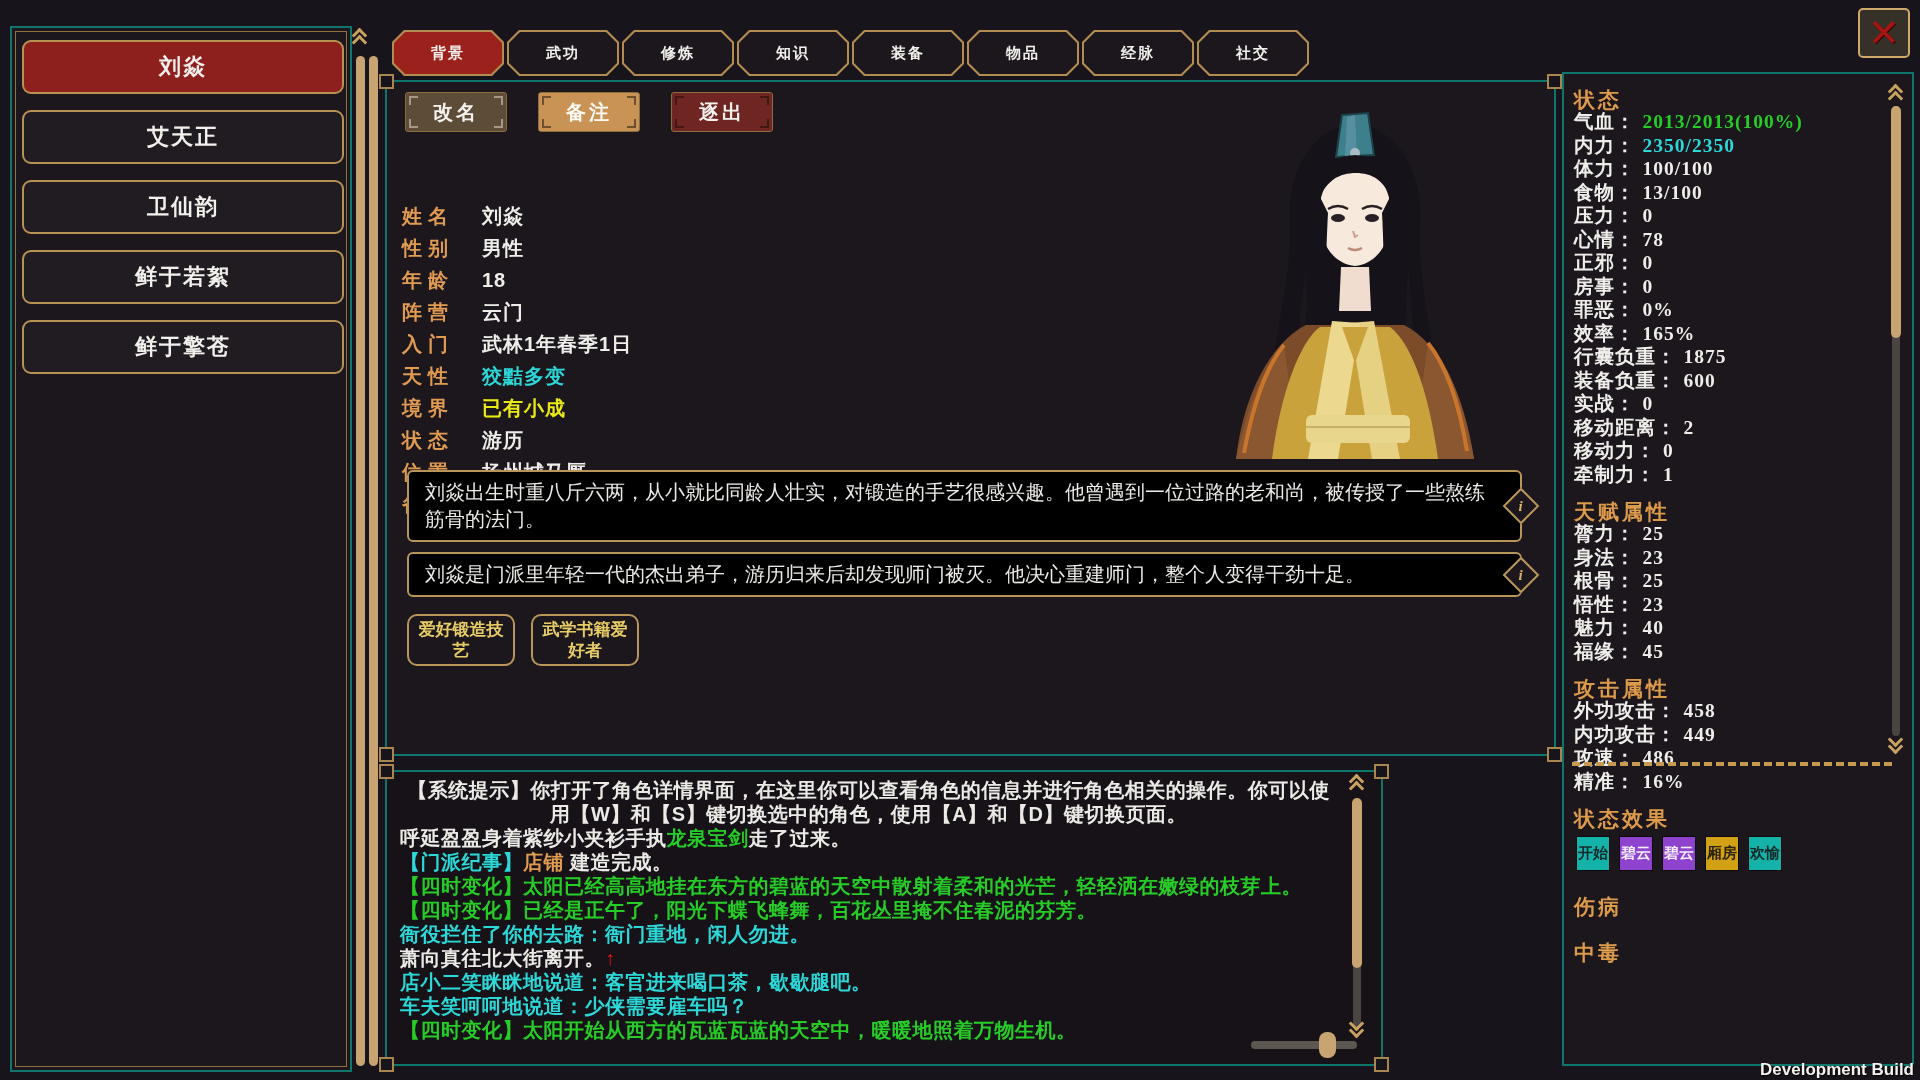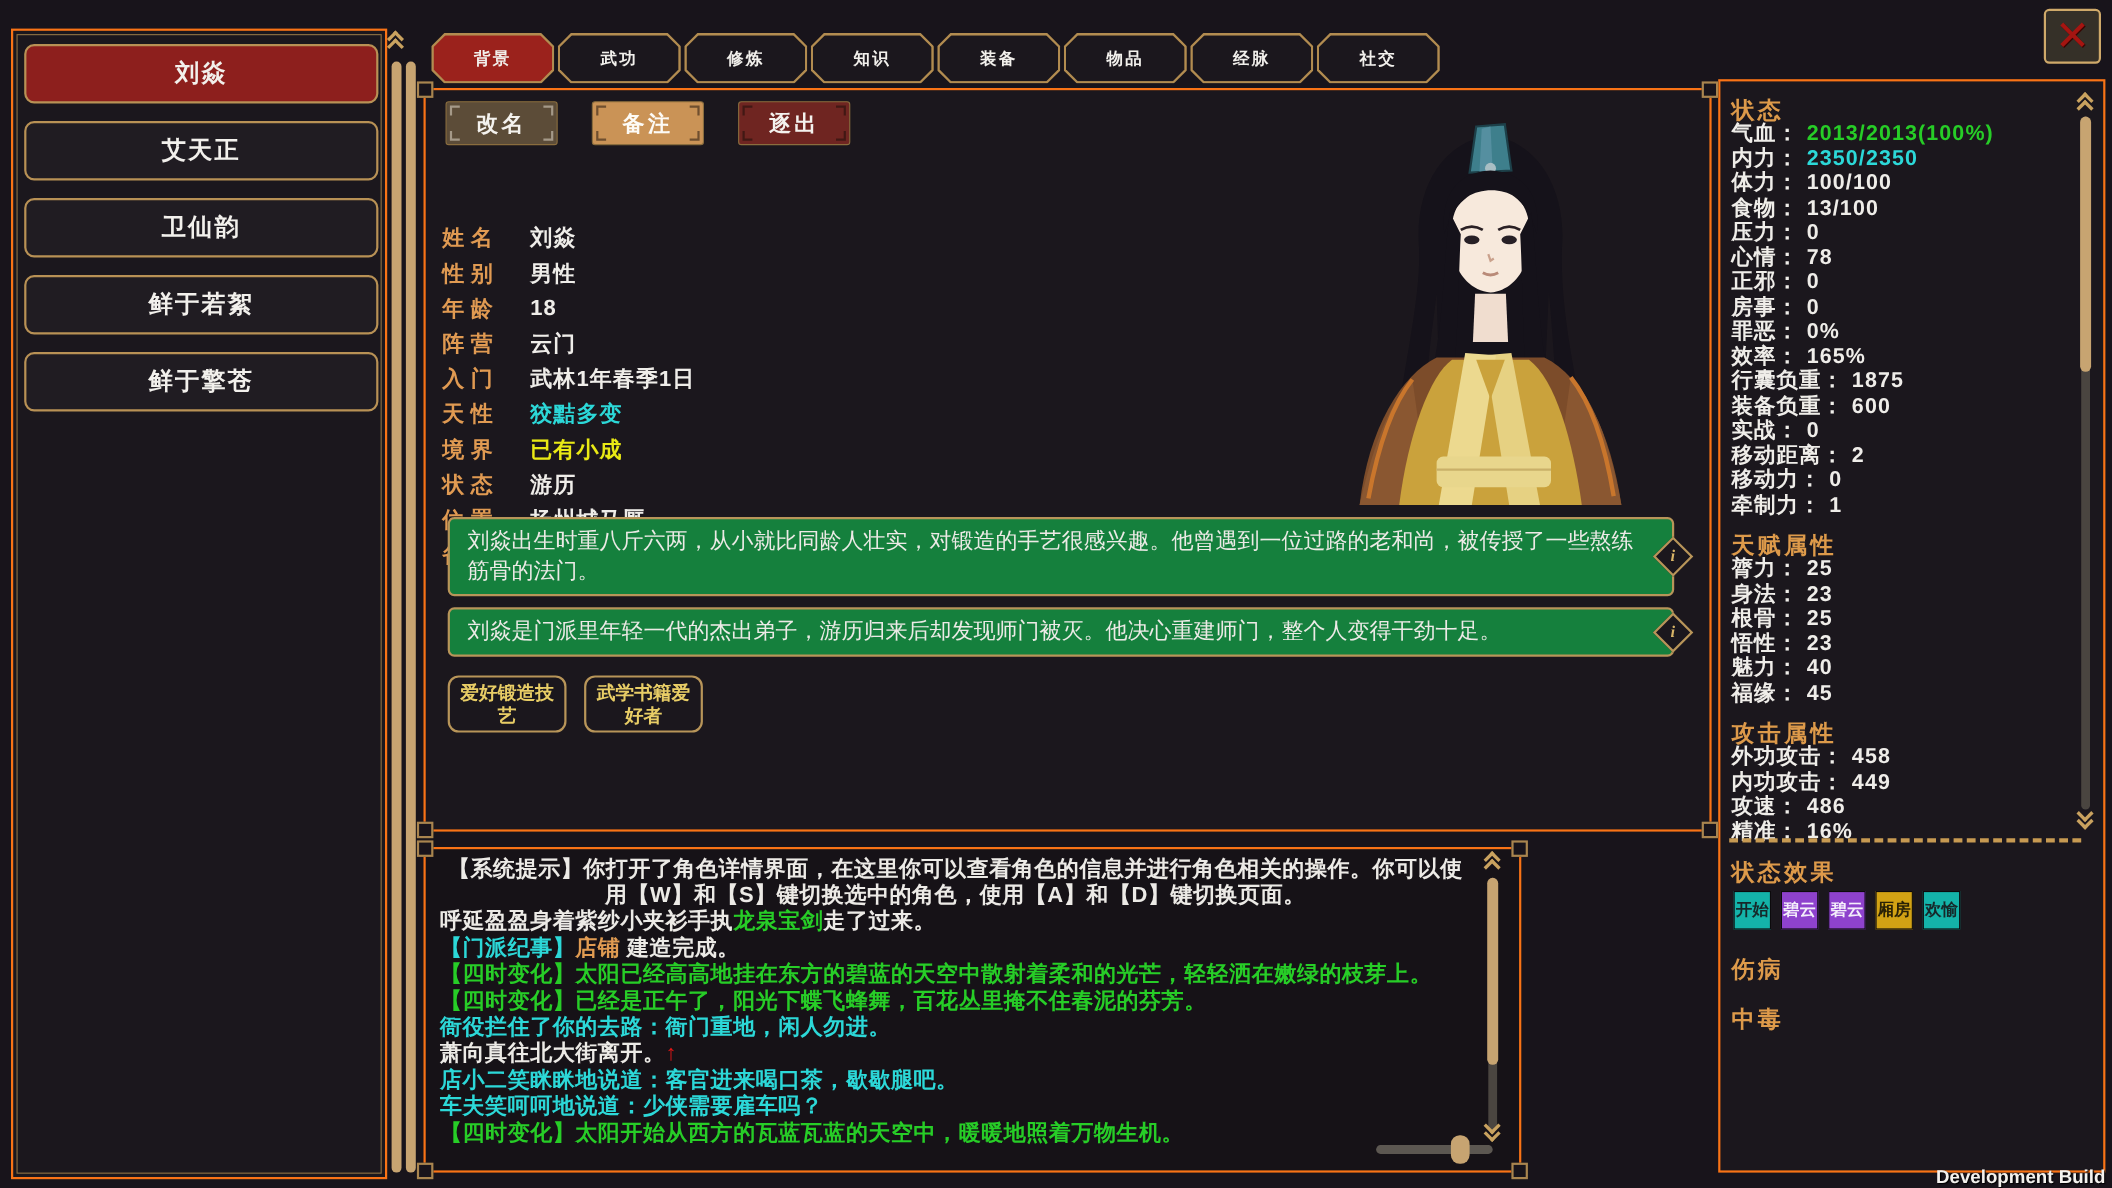--- a/index.html
+++ b/index.html
@@ -1,20 +1,20 @@
 <!DOCTYPE html>
 <html><head>
 <meta charset="utf-8">
 <style>
   html,body{margin:0;padding:0;background:#100d12;}
   #root{position:relative;width:1920px;height:1080px;overflow:hidden;
         background:#18141b;font-family:"Liberation Sans","DejaVu Sans",sans-serif;
         color:#efede9;}
   
-  .panel{position:absolute;background:#1b171d;border:2px solid #f97316;box-sizing:border-box;}
+  .panel{position:absolute;background:#1b171d;border:2px solid #0f766e;box-sizing:border-box;}
   .dbl::after{content:"";position:absolute;inset:3px;border:1px solid #8f7345;pointer-events:none;}
   .csq{position:absolute;width:11px;height:11px;border:2px solid #a9854f;background:#18141b;z-index:4;}
   .csq.tl{left:-8px;top:-8px}.csq.tr{right:-8px;top:-8px}
   .csq.bl{left:-8px;bottom:-8px}.csq.br{right:-8px;bottom:-8px}
   
   #roster{left:10px;top:26px;width:342px;height:1046px;padding:12px 10px;}
   .rbtn{width:318px;height:50px;margin:0 auto 16px auto;border:2px solid #b89155;border-radius:9px;
         background:#201c22;color:#f2f0ec;font-size:22px;font-weight:bold;
         display:flex;align-items:center;justify-content:center;letter-spacing:2px;cursor:pointer;}
   .rbtn.sel{background:#8d1f1d;}
@@ -50,21 +50,21 @@
   .cbtn.rename .cb{border-color:rgba(255,248,235,.45);}
   #fields{position:absolute;left:15px;top:118px;}
   .frow{height:32px;display:flex;align-items:center;}
   .f-label{display:inline-block;width:72px;color:#e09a52;font-size:20px;font-weight:bold;letter-spacing:6px;}
   .f-value{font-size:20px;font-weight:bold;color:#efede9;margin-left:8px;letter-spacing:1px;}
   .c-cyan{color:#2cd8d8 !important}.c-green{color:#27cd27 !important}
   .c-yellow{color:#e9e915 !important}.c-orange{color:#e09b52 !important}
   .c-white{color:#eceae6 !important}.c-red{color:#e31616 !important}
   #portrait{position:absolute;right:58px;top:15px;width:282px;height:362px;}
   .descbox{position:absolute;left:20px;right:32px;border:2px solid #b89559;border-radius:6px;
-           background:#15803d;padding:7px 16px;font-size:20px;line-height:27px;color:#eceae6;box-sizing:border-box;}
+           background:#000000;padding:7px 16px;font-size:20px;line-height:27px;color:#eceae6;box-sizing:border-box;}
   #desc1{top:388px;min-height:70px;}
   #desc2{top:470px;min-height:44px;}
   .idia{position:absolute;right:-14px;top:50%;width:22px;height:22px;margin-top:-13px;background:#1b171d;
         border:2px solid #b89559;transform:rotate(45deg);display:flex;align-items:center;justify-content:center;}
   .idia span{transform:rotate(-45deg);color:#d8b467;font-size:15px;font-weight:bold;font-family:"Liberation Serif","DejaVu Serif",serif;font-style:italic;}
   #tagrow{position:absolute;left:20px;top:532px;display:flex;gap:16px;}
   .tag{width:96px;min-height:38px;border:2px solid #b89559;border-radius:10px;color:#e8cd66;
        font-size:17px;font-weight:bold;line-height:21px;display:flex;align-items:center;justify-content:center;
        text-align:center;padding:3px 4px;box-sizing:content-box;}
   
@@ -75,21 +75,21 @@
   
   .track{position:absolute;background:#4a4540;border-radius:4px;}
   .thumb{position:absolute;background:#c7a471;border-radius:5px;}
   #hslider .track{left:0;top:9px;width:106px;height:8px;background:#5c5751;}
   #hslider .thumb{left:68px;top:0;width:17px;height:26px;border-radius:8px;}
   
   #status{left:1562px;top:72px;width:352px;height:994px;padding:12px 30px 0 10px;}
   .sect-title{font-size:21px;font-weight:bold;color:#dd9a4a;letter-spacing:3px;height:24px;}
   .sect{margin-bottom:12px;}
   .srow{font-size:19.5px;font-weight:bold;line-height:22.5px;color:#efede9;letter-spacing:1px;}
-  .srow .sv{margin-left:7px;}
+  .srow .sv{margin-left:7px;font-family:Liberation Serif, serif;}
   #dash{position:absolute;left:8px;right:20px;top:688px;border-top:4px dashed #c Try;border-top:4px dashed #c79a52;z-index:3;}
   #badges{display:flex;gap:9px;margin:7px 0 0 2px;}
   .badge{width:32px;height:33px;display:flex;align-items:center;justify-content:center;
          font-size:15px;font-weight:bold;border:1px solid #0c0a0c;cursor:pointer;letter-spacing:0;}
   .solo-title{margin-top:22px;}
   
   #closebtn{position:absolute;left:1858px;top:8px;width:52px;height:50px;background:#353028;
             border:2px solid #cfa96a;border-radius:5px;display:flex;align-items:center;justify-content:center;
             cursor:pointer;box-sizing:border-box;z-index:9;}
   #closebtn span{color:#a51511;font-size:38px;font-weight:bold;line-height:1;text-shadow:1px 1px 0 #3a0503;}

